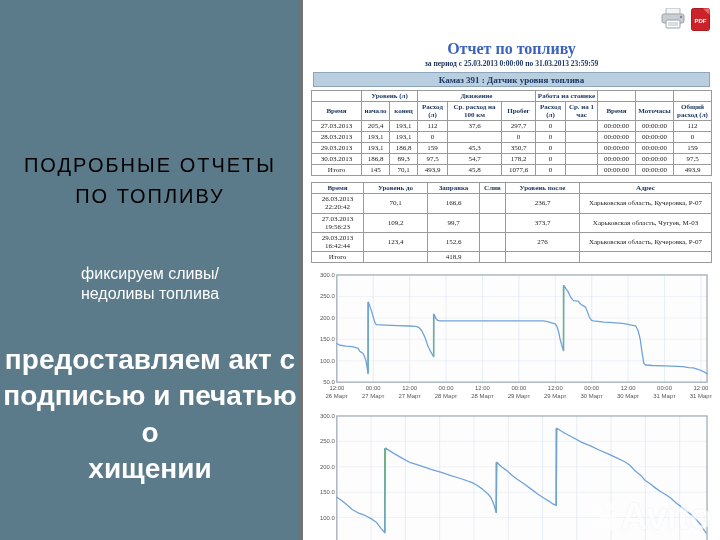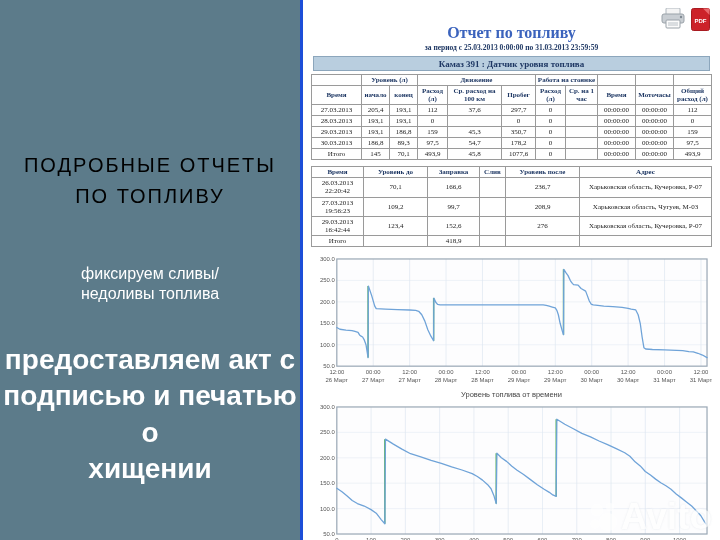--- a/index.html
+++ b/index.html
@@ -12,21 +12,21 @@
     display:flex; flex-direction:column; align-items:center; text-align:center; flex-shrink:0; }
   .panel-heading { margin-top:150px; font-size:20px; font-weight:400; letter-spacing:2px;
     color:#000000; line-height:1.55; white-space:pre-line; }
   .panel-point-1 { margin-top:52px; font-size:16px; font-weight:normal; line-height:1.25;
     white-space:pre-line; color:#fff; }
   .panel-point-2 { margin-top:38px; font-size:28px; font-weight:bold; line-height:1.3;
     white-space:pre-line; color:#fff; }
 
   
   .report { position:relative; flex:1; height:540px; background:#fff;
-    border-left:3px solid #1d4ed8; padding:6px 8px 0 8px;
+    border-left:3px solid #737373; padding:22px 8px 0 8px;
     font-family:"Liberation Serif", serif; color:#222; }
 
   .top-icons { position:absolute; top:8px; right:10px; display:flex; gap:6px; align-items:flex-start; }
   .printer-icon { width:24px; height:21px; }
   .pdf-icon { width:19px; height:23px; }
 
   .report-title { margin-top:18px; text-align:center; font-size:16px; font-weight:bold; color:#3b63bd; }
   .report-subtitle { text-align:center; font-size:7.5px; font-weight:bold; color:#1f3864; margin-top:1px; }
 
   .vehicle-bar { margin:4px 2px 0 2px; background:#b9cedf; border:1px solid #8ca6bc;
@@ -222,21 +222,21 @@
             <td>166,6</td>
             <td></td>
             <td>236,7</td>
             <td>Харьковская область, Кучеровка, Р-07</td>
           </tr>
           <tr>
             <td>27.03.2013 19:56:23</td>
             <td>109,2</td>
             <td>99,7</td>
             <td></td>
-            <td>208,9</td>
+            <td>373,7</td>
             <td>Харьковская область, Чугуев, М-03</td>
           </tr>
           <tr>
             <td>29.03.2013 16:42:44</td>
             <td>123,4</td>
             <td>152,6</td>
             <td></td>
             <td>276</td>
             <td>Харьковская область, Кучеровка, Р-07</td>
           </tr>
@@ -295,21 +295,20 @@
           <text x="356.1967213114754" y="127.5" font-size="6" fill="#555" text-anchor="middle" font-family="Liberation Sans, sans-serif">31 Март</text>
           <line x1="392.88524590163934" y1="4" x2="392.88524590163934" y2="112" stroke="#dde7f0" stroke-width="0.7"></line>
           <text x="392.88524590163934" y="120" font-size="6" fill="#555" text-anchor="middle" font-family="Liberation Sans, sans-serif">12:00</text>
           <text x="392.88524590163934" y="127.5" font-size="6" fill="#555" text-anchor="middle" font-family="Liberation Sans, sans-serif">31 Март</text>
           <rect x="26" y="4" width="373" height="108" fill="none" stroke="#98a6b4" stroke-width="1.2"></rect>
           <line x1="57.49098360655738" y1="103.3168" x2="57.49098360655738" y2="31.345600000000005" stroke="#55b05a" stroke-width="1.4"></line>
           <line x1="123.53032786885245" y1="86.4256" x2="123.53032786885245" y2="43.355199999999996" stroke="#55b05a" stroke-width="1.4"></line>
           <line x1="254.3860655737705" y1="80.2912" x2="254.3860655737705" y2="14.367999999999995" stroke="#55b05a" stroke-width="1.4"></line>
           <polyline points="26.0,73.1 29.1,74.8 35.2,75.7 41.3,76.1 44.3,77.0 47.4,77.9 48.9,80.5 50.5,81.8 52.0,82.6 53.5,85.2 55.4,90.4 57.5,103.3 57.8,31.3 61.2,41.2 64.2,51.5 65.7,54.1 74.9,54.5 87.1,55.0 99.4,55.4 105.5,55.8 108.5,56.7 111.6,60.2 114.7,66.6 117.7,75.3 120.8,81.8 123.5,86.4 123.8,43.4 125.7,47.6 127.5,49.8 130.0,50.2 233.9,50.2 237.0,50.7 240.0,51.5 243.1,52.4 246.1,53.2 247.7,55.8 249.2,60.2 251.0,68.8 252.9,75.7 254.4,80.3 254.7,14.4 256.8,17.8 259.0,20.8 261.4,26.0 263.3,28.6 264.5,29.9 269.1,30.4 272.1,33.8 276.7,36.4 278.5,41.2 280.4,46.3 282.2,49.4 284.3,50.2 288.9,50.7 295.0,51.5 304.2,52.0 313.4,52.8 319.5,53.7 322.6,54.5 327.2,55.4 329.6,60.2 331.7,68.8 333.6,82.6 335.4,93.4 337.2,94.7 344.0,95.2 356.2,95.6 368.4,96.0 374.5,96.4 380.7,97.3 385.2,97.7 389.8,99.0 394.4,100.8 399.0,103.4" fill="none" stroke="#6fa3d8" stroke-width="1.3" stroke-linejoin="round" stroke-linecap="round"></polyline>
         </svg>
-      <div class="chart-caption">Уровень топлива от времени</div>
     </div>
 
     <div class="chart-block" style="margin-top:4px;">
       <svg class="chart-svg" viewBox="0 0 404 146">
           <rect x="26" y="4" width="373" height="128" fill="#fdfdfe"></rect>
           <text x="24" y="134" font-size="6" fill="#555" text-anchor="end" font-family="Liberation Sans, sans-serif">50.0</text>
           <line x1="26" y1="106.4" x2="399" y2="106.4" stroke="#e8eef5" stroke-width="0.7"></line>
           <text x="24" y="108.4" font-size="6" fill="#555" text-anchor="end" font-family="Liberation Sans, sans-serif">100.0</text>
           <line x1="26" y1="80.8" x2="399" y2="80.8" stroke="#e8eef5" stroke-width="0.7"></line>
           <text x="24" y="82.8" font-size="6" fill="#555" text-anchor="end" font-family="Liberation Sans, sans-serif">150.0</text>

